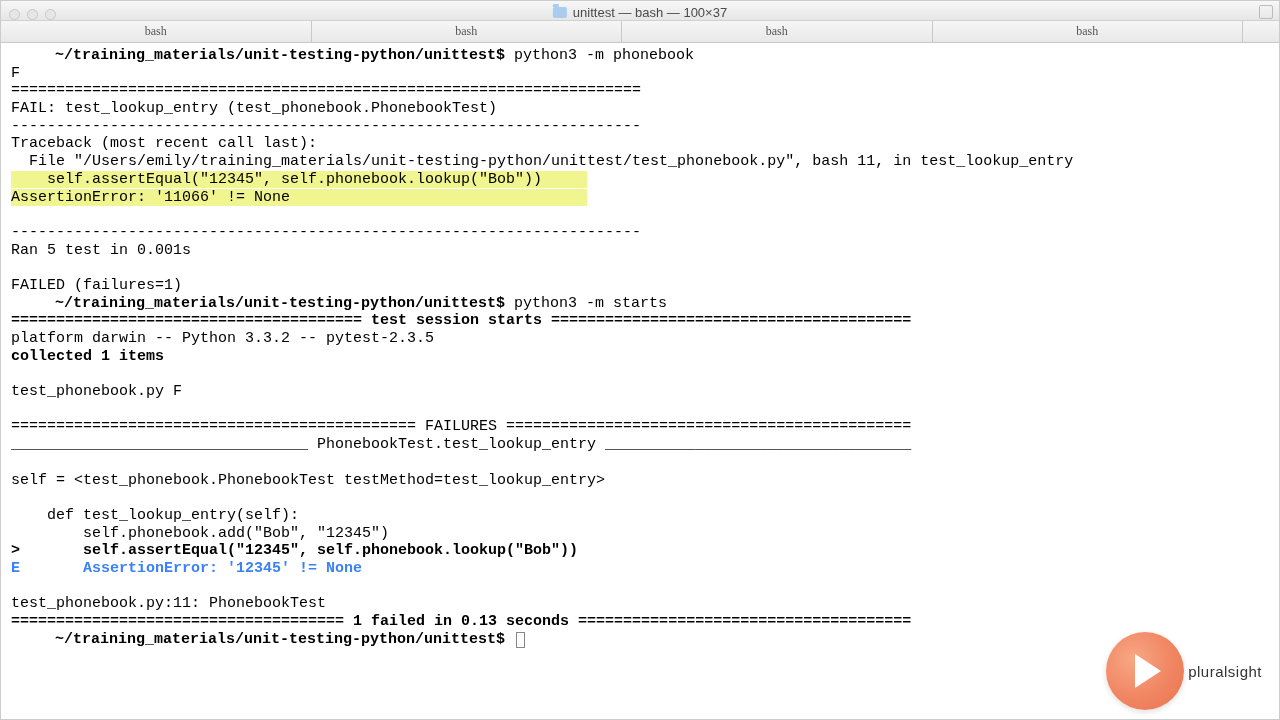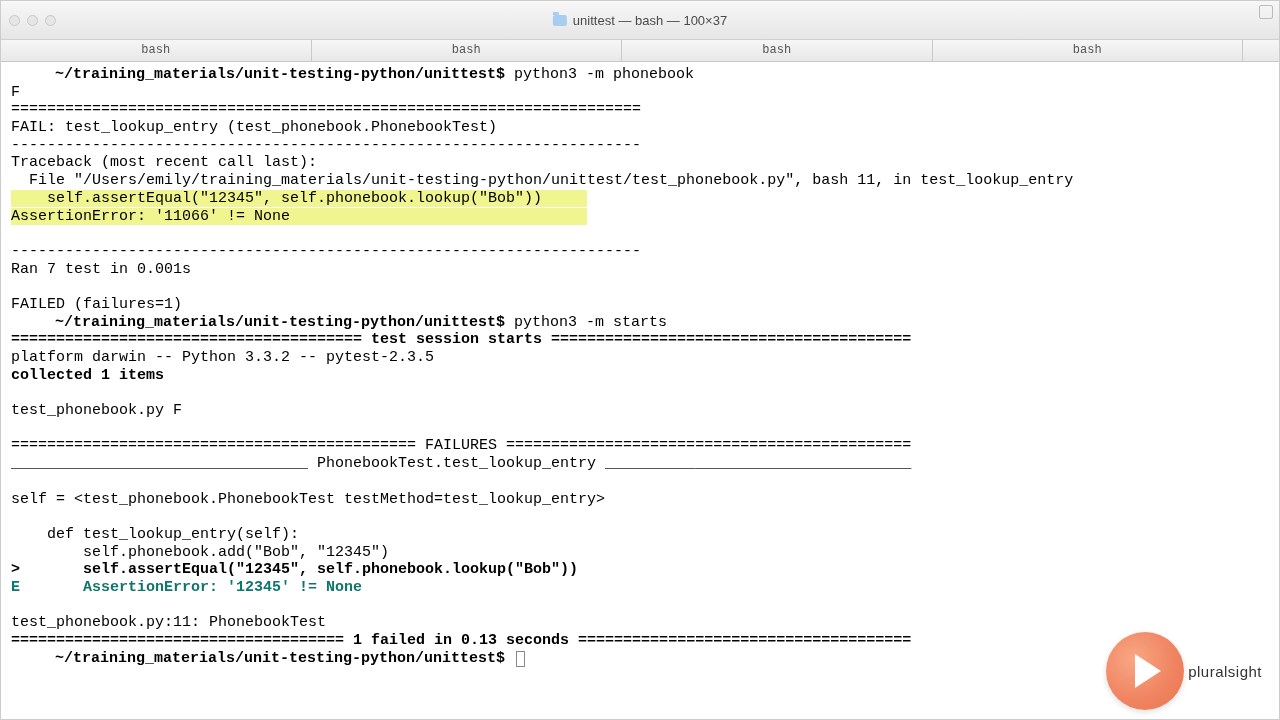--- a/index.html
+++ b/index.html
@@ -14,25 +14,25 @@
   }
   .window {
     background: #fff;
     width: 100%;
     height: 100%;
     display: flex;
     flex-direction: column;
     border: 1px solid #ccc;
   }
   .titlebar {
-    height: 39px;
+    height: 20px;
     background: linear-gradient(#f7f7f7, #e6e6e6);
     border-bottom: 1px solid #d0d0d0;
     display: flex;
-    align-items: center;
+    align-items: flex-end;
     position: relative;
     font-family: -apple-system, "Helvetica Neue", Arial, sans-serif;
     font-size: 13px;
     color: #4a4a4a;
   }
   .traffic-lights {
     display: flex;
     gap: 7px;
     margin-left: 8px;
   }
@@ -67,21 +67,21 @@
     right: 6px; top: 4px;
     width: 14px; height: 14px;
     border: 1px solid #bbb;
     border-radius: 2px;
   }
   .tabbar {
     display: flex;
     height: 22px;
     background: linear-gradient(#f0f0f0, #e2e2e2);
     border-bottom: 1px solid #c8c8c8;
-    font-family: Liberation Mono, monospace;
+    font-family: Liberation Serif, serif;
     font-size: 12px;
   }
   .tab {
     flex: 1;
     text-align: center;
     line-height: 21px;
     border-right: 1px solid #c8c8c8;
     color: #555;
     background: linear-gradient(#f6f6f6, #e8e8e8);
   }
@@ -97,21 +97,21 @@
     font-weight: 500;
     overflow: hidden;
   }
   .bold { font-weight: 700; }
   .prompt-path { font-weight: 700; margin-left: 44px; }
   .dollar { font-weight: 700; }
   .hl {
     background: #f0f58f;
     display: inline;
   }
-  .red { color: #0f766e; font-weight: 700; }
+  .red { color: #3b82f6; font-weight: 700; }
   .cursor {
     display: inline-block;
     width: 9px; height: 16px;
     border: 1px solid #888;
     vertical-align: text-bottom;
     margin-left: 2px;
   }
   .watermark {
     position: absolute;
     right: 18px;
@@ -175,21 +175,21 @@
 <span>F</span>
 <span>======================================================================</span>
 <span>FAIL: test_lookup_entry (test_phonebook.PhonebookTest)</span>
 <span>----------------------------------------------------------------------</span>
 <span>Traceback (most recent call last):</span>
 <span>  File "/Users/emily/training_materials/unit-testing-python/unittest/test_phonebook.py", bash 11, in test_lookup_entry</span>
 <span class="hl"><span>    self.assertEqual("12345", self.phonebook.lookup("Bob"))</span><span>     </span></span>
 <span class="hl"><span>AssertionError: '11066' != None</span><span>                                 </span></span>
 
 <span>----------------------------------------------------------------------</span>
-<span>Ran 7 test in 0.001s</span>
+<span>Ran 5 test in 0.001s</span>
 
 <span>FAILED (failures=1)</span>
 <span class="prompt-path">~/training_materials/unit-testing-python/unittest</span><span class="dollar">$</span><span> python3 -m starts</span>
 <span class="bold"><span>======================================= </span><span>test session starts</span><span> ========================================</span></span>
 <span>platform darwin -- Python 3.3.2 -- pytest-2.3.5</span>
 <span class="bold">collected 1 items</span>
 
 <span>test_phonebook.py F</span>
 
 <span><span>============================================= </span><span>FAILURES</span><span> =============================================</span></span>

